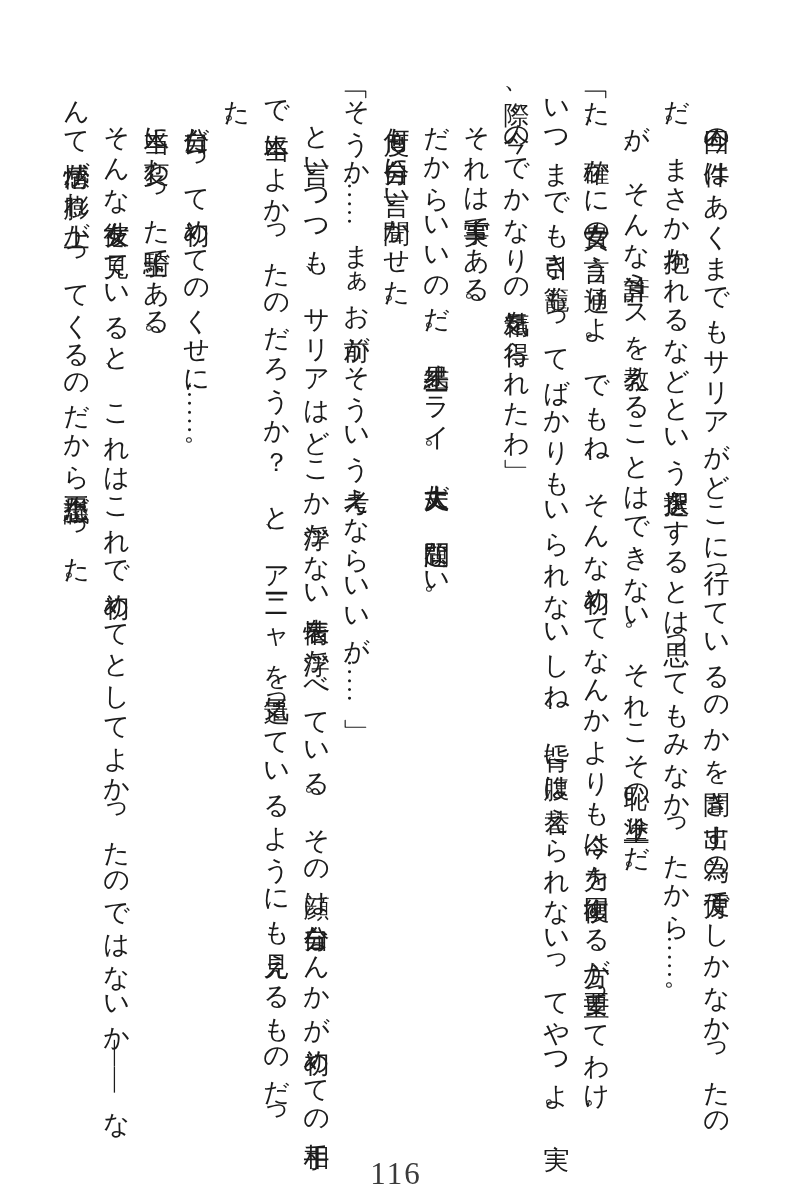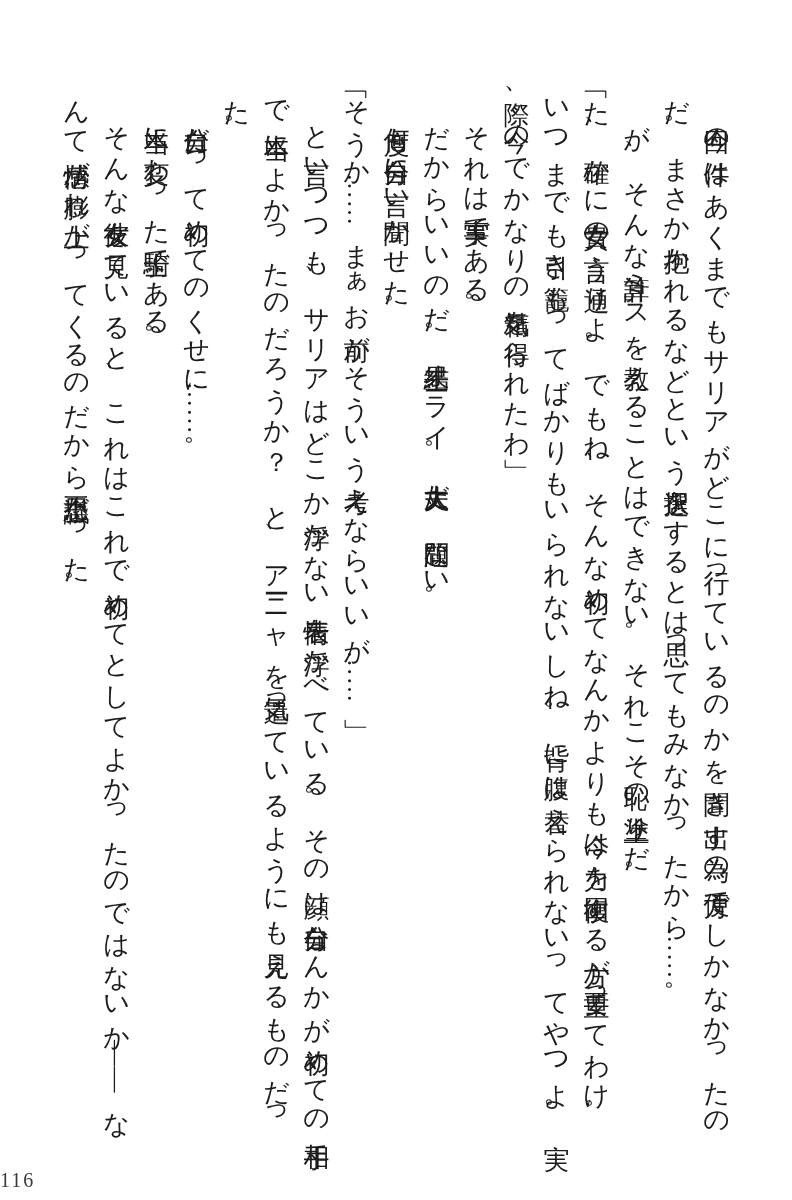--- a/index.html
+++ b/index.html
@@ -34,22 +34,22 @@
     padding: 0;
   }
   .text-block p.indent {
     text-indent: 26px;
   }
   .page-number {
     position: absolute;
     bottom: 8px;
     left: 0;
     width: 100%;
-    text-align: left;
-    font-size: 20px;
+    text-align: center;
+    font-size: 31px;
     letter-spacing: 2px;
     color: #3a3a3a;
   }
 </style>
 </head>
 <body>
 
 <div class="page">
   <div class="text-block">
     <p class="indent">今回の件はあくまでもサリアがどこに行っているのかを聞き出す為の方便でしかなかったのだ。まさか抱かれるなどという選択をするとは思ってもみなかったから……。</p>

